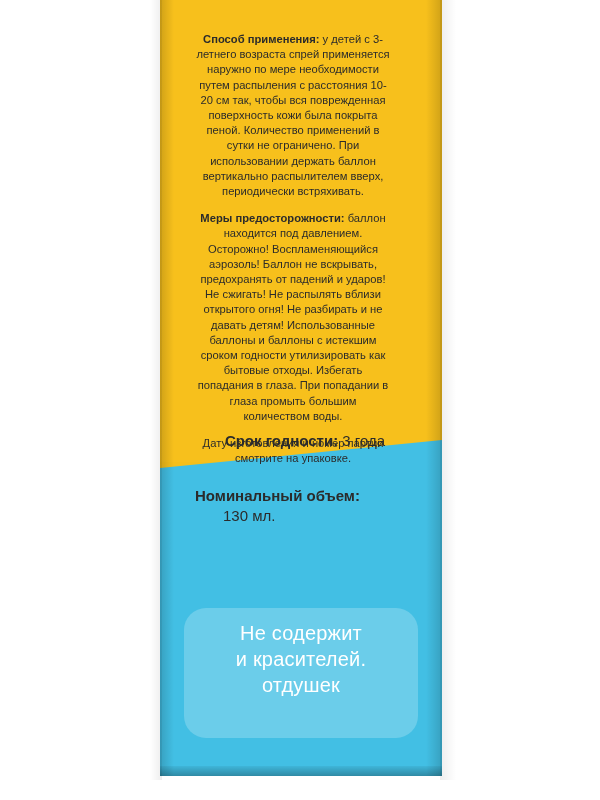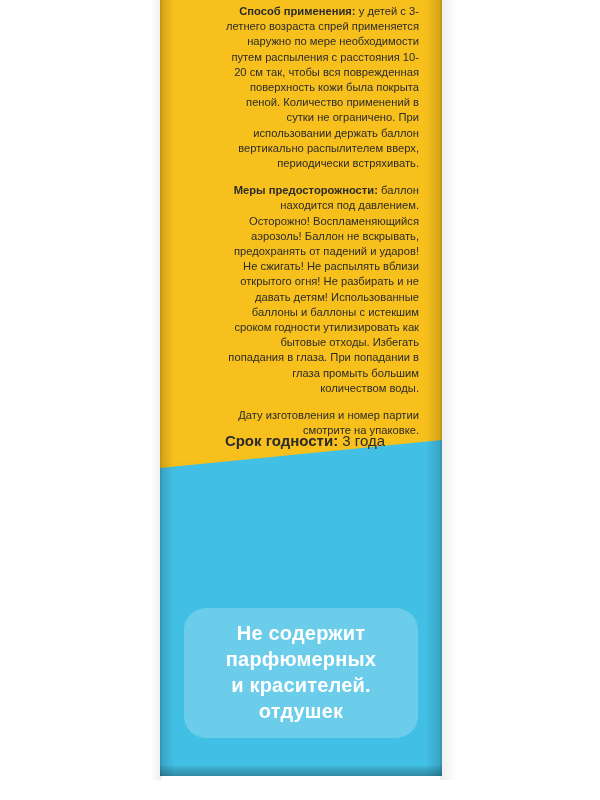--- a/index.html
+++ b/index.html
@@ -73,28 +73,27 @@
     bottom: 0;
     width: 100%;
     height: 10px;
     background: linear-gradient(to bottom, rgba(0,0,0,0.05), rgba(0,0,0,0.28));
     z-index: 6;
   }
 
   .text-block {
     position: absolute;
     left: 35px;
-    top: 4px;
+    top: 32px;
     width: 196px;
     z-index: 3;
     color: #2b2b2b;
     font-size: 11.2px;
     line-height: 15.2px;
-    text-align: right;
-    margin-left: 28px;
+    text-align: center;
   }
   .para {
     margin: 0 0 12px 0;
   }
   .para:last-child { margin-bottom: 0; }
   .lead {
     font-weight: bold;
   }
   .batch {
     font-weight: normal;
@@ -143,21 +142,21 @@
     z-index: 4;
   }
   .badge-text {
     position: absolute;
     left: 24px;
     top: 620px;
     width: 234px;
     z-index: 5;
     text-align: center;
     color: #ffffff;
-    font-weight: bold;
+    font-weight: normal;
     font-size: 20px;
     line-height: 26px;
     letter-spacing: 0.2px;
   }
   .badge-text span { display: block; }
 
   
   .shadow-left {
     position: absolute;
     left: 150px;
@@ -195,24 +194,27 @@
 
       <p class="para"><span class="lead">Меры предосторожности:</span><span> баллон находится под давлением. Осторожно! Воспламеняющийся аэрозоль! Баллон не вскрывать, предохранять от падений и ударов! Не сжигать! Не распылять вблизи открытого огня! Не разбирать и не давать детям! Использованные баллоны и баллоны с истекшим сроком годности утилизировать как бытовые отходы. Избегать попадания в глаза. При попадании в глаза промыть большим количеством воды.</span></p>
 
       <p class="batch">Дату изготовления и номер партии смотрите на упаковке.</p>
     </div>
 
     <div class="shelf">
       <b>Срок годности:</b><span> 3 года</span>
     </div>
 
+    <div class="volume">
+      <span class="title">Номинальный объем:</span>
+      <span class="value">130 мл.</span>
+    </div>
 
     <div class="badge"></div>
     <div class="badge-text">
       <span>Не содержит</span>
-      <span>парфюмерных</span>
       <span>и красителей.</span>
       <span>отдушек</span>
     </div>
 
     <div class="package-bottom-edge"></div>
   </div>
 </div>
 
 </body></html>

